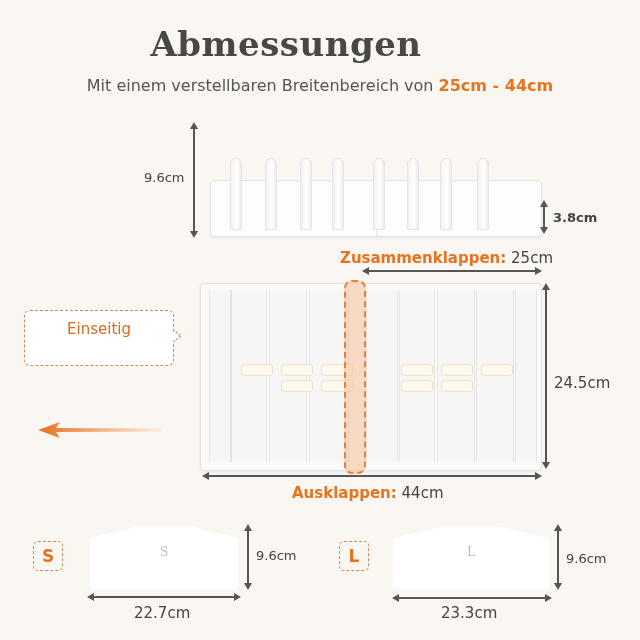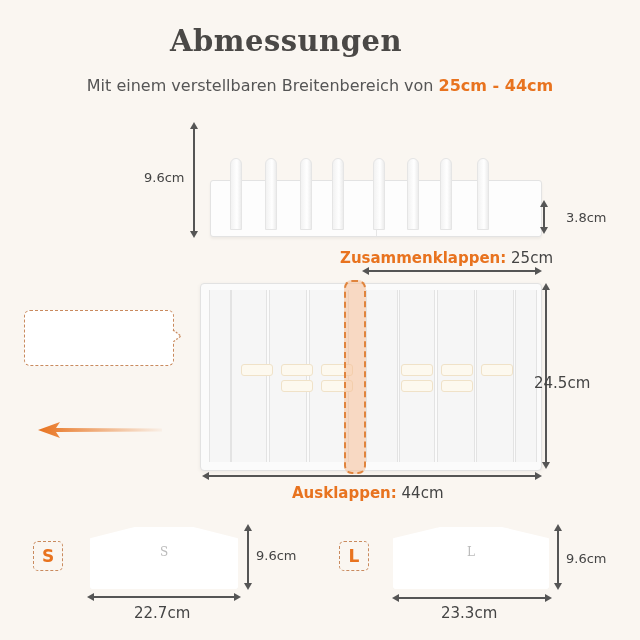--- a/index.html
+++ b/index.html
@@ -1,18 +1,18 @@
 <!DOCTYPE html>
 <html><head>
 <meta charset="utf-8">
 <style>
   html,body{margin:0;padding:0;}
   body{width:640px;height:640px;background:#faf6f1;position:relative;overflow:hidden;font-family:"DejaVu Sans","Liberation Sans",sans-serif;color:#444;}
   .abs{position:absolute;}
-  .title{left:0;width:572px;top:24px;text-align:center;font-family:"DejaVu Serif","Liberation Serif",serif;font-weight:bold;font-size:29px;color:#4a4846;letter-spacing:0.5px;}
+  .title{left:0;width:572px;top:24px;text-align:center;font-family:"DejaVu Serif","Liberation Serif",serif;font-weight:bold;font-size:34px;color:#4a4846;letter-spacing:0.5px;}
   .subtitle{left:0;width:640px;top:76px;text-align:center;font-size:16px;color:#555;}
   .subtitle .accent{color:#e8731f;font-weight:bold;}
   .dimtxt{font-size:13px;color:#444;}
   .dimtxt-lg{font-size:15px;color:#444;}
   .orange{color:#e8731f;font-weight:bold;}
   .vline{width:2px;background:#555;}
   .hline{height:2px;background:#555;}
   .arrow-up,.arrow-down,.arrow-left,.arrow-right{width:0;height:0;position:absolute;}
   .arrow-up{border-left:4px solid transparent;border-right:4px solid transparent;border-bottom:7px solid #555;}
   .arrow-down{border-left:4px solid transparent;border-right:4px solid transparent;border-top:7px solid #555;}
@@ -62,21 +62,21 @@
   <div class="fin" style="left:197px;"></div>
   <div class="fin" style="left:230px;"></div>
   <div class="fin" style="left:267px;"></div>
 </div>
 
 <div class="abs" style="left:540px;top:200px;width:8px;height:34px;">
   <div class="arrow-up" style="left:0;top:0;"></div>
   <div class="vline abs" style="left:3px;top:6px;height:22px;"></div>
   <div class="arrow-down" style="left:0;top:27px;"></div>
 </div>
-<div class="abs dimtxt" style="left:566px;top:210px;">3.8cm</div>
+<div class="abs dimtxt" style="left:553px;top:210px;font-weight:bold;">3.8cm</div>
 
 <div class="abs dimtxt-lg" style="left:340px;top:249px;">
   <span class="orange">Zusammenklappen:</span> <span>25cm</span>
 </div>
 <div class="abs" style="left:362px;top:267px;width:180px;height:8px;">
   <div class="arrow-left" style="left:0;top:0;"></div>
   <div class="hline abs" style="left:6px;top:3px;width:168px;"></div>
   <div class="arrow-right" style="left:173px;top:0;"></div>
 </div>
 
@@ -101,32 +101,33 @@
   <div class="hole" style="left:200px;top:96px;"></div>
   <div class="hole" style="left:240px;top:96px;"></div>
 </div>
 <div class="abs hinge"></div>
 
 <div class="abs" style="left:542px;top:283px;width:8px;height:186px;">
   <div class="arrow-up" style="left:0;top:0;"></div>
   <div class="vline abs" style="left:3px;top:6px;height:174px;"></div>
   <div class="arrow-down" style="left:0;top:179px;"></div>
 </div>
-<div class="abs dimtxt-lg" style="left:534px;top:374px;">24.5cm</div>
+<div class="abs dimtxt-lg" style="left:554px;top:374px;">24.5cm</div>
 
 <div class="abs" style="left:202px;top:472px;width:340px;height:8px;">
   <div class="arrow-left" style="left:0;top:0;"></div>
   <div class="hline abs" style="left:6px;top:3px;width:328px;"></div>
   <div class="arrow-right" style="left:333px;top:0;"></div>
 </div>
 <div class="abs dimtxt-lg" style="left:292px;top:484px;">
   <span class="orange">Ausklappen:</span> <span>44cm</span>
 </div>
 
 <div class="abs callout">
+  <div>Einseitig</div>
 </div>
 <svg class="abs callout-tail" viewBox="0 0 10 12">
   <polyline points="1,0 9,6 1,12" fill="#fff" stroke="#c98a5e" stroke-width="1.2" stroke-dasharray="2,1.5"></polyline>
 </svg>
 
 <svg class="abs big-arrow" viewBox="0 0 124 16">
   <defs>
     <linearGradient id="g" x1="0" x2="1" y1="0" y2="0">
       <stop offset="0" stop-color="#e8731f"></stop>
       <stop offset="1" stop-color="#e8731f" stop-opacity="0.05"></stop>

